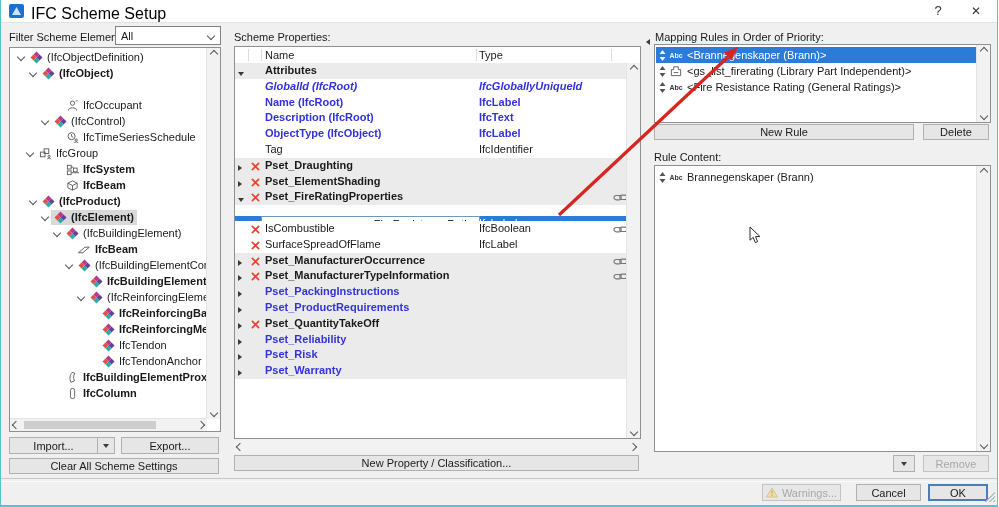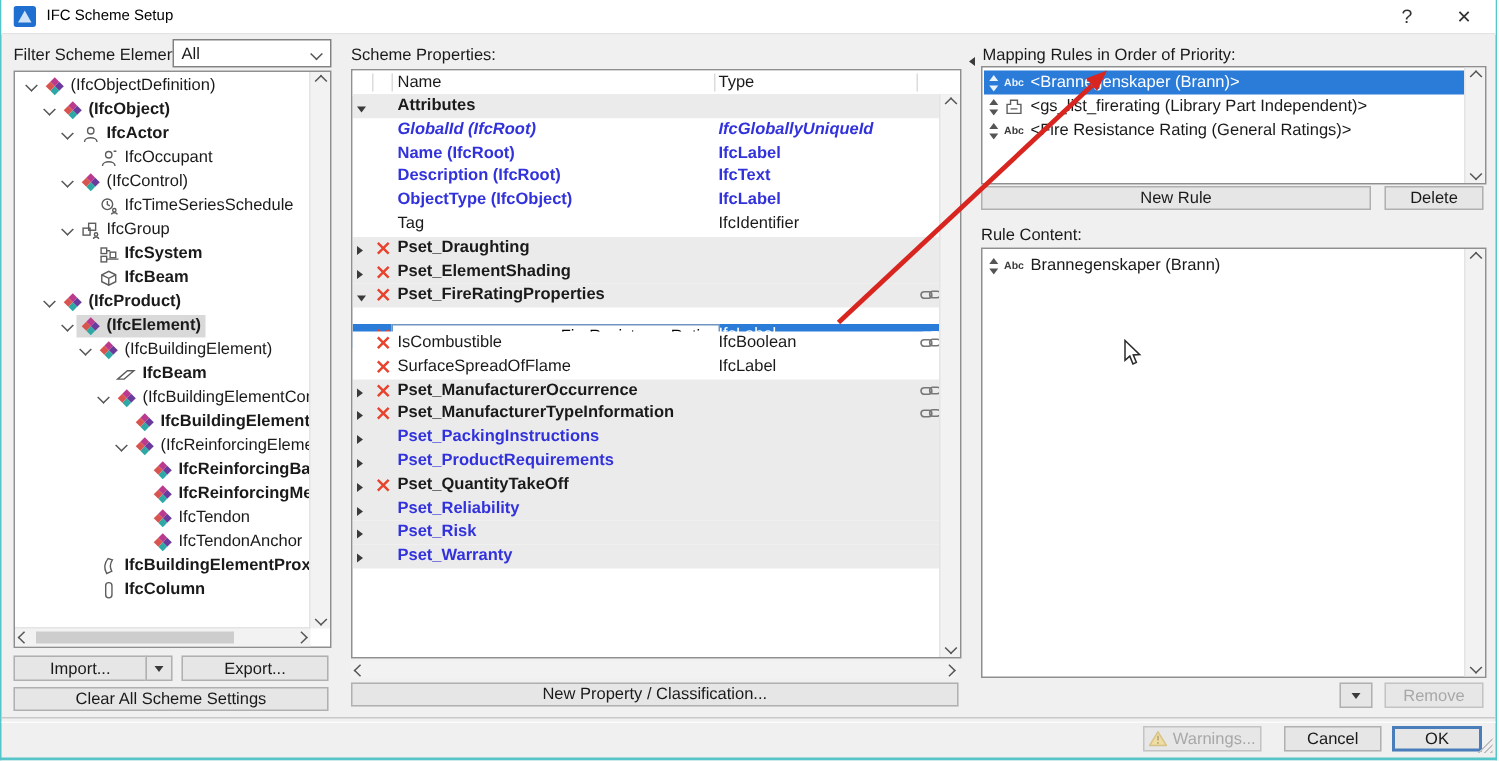--- a/index.html
+++ b/index.html
@@ -2,21 +2,21 @@
 <html><head>
 <meta charset="utf-8">
 <style>
   html,body{margin:0;padding:0;width:999px;height:507px;overflow:hidden;
     font-family:"Liberation Sans",sans-serif;font-size:11px;color:#1a1a1a;}
   .dialog{position:relative;width:996px;height:505px;background:#f0f0f0;
     border-left:1px solid #56c5ca;border-right:1px solid #56c5ca;border-bottom:2px solid #56c5ca;}
   
   .titlebar{position:absolute;left:0;top:0;right:0;height:22px;background:#fff;border-bottom:1px solid #e3e3e3;}
   .title-icon{position:absolute;left:8px;top:4px;width:15px;height:14px;}
-  .title-text{position:absolute;left:30px;top:5px;font-size:10px;color:#000;}
+  .title-text{position:absolute;left:30px;top:5px;font-size:16px;color:#000;}
   .tb-btn{position:absolute;top:0;width:30px;height:22px;text-align:center;line-height:22px;font-size:13px;color:#333;}
   .tb-help{right:44px;} .tb-close{right:6px;font-size:12px;}
   
   .box{position:absolute;background:#fff;border:1px solid #8f8f8f;overflow:hidden;}
   .btn{position:absolute;background:#e6e6e6;border:1px solid #b0b0b0;text-align:center;color:#1a1a1a;
     display:flex;align-items:center;justify-content:center;box-sizing:border-box;}
   .btn.disabled{color:#a8a8a8;background:#e7e7e7;border-color:#c3c3c3;}
   .btn.focused{border:2px solid #4a7ebb;}
   .lbl{position:absolute;color:#1a1a1a;}
   
@@ -124,34 +124,20 @@
               <svg width="13" height="13" viewBox="0 0 14 14">
                 <path d="M7 .5 L10.2 3.8 L7 7 L3.8 3.8 Z" fill="#bb3a8e"></path>
                 <path d="M13.5 7 L10.2 10.2 L7 7 L10.2 3.8 Z" fill="#6a3a9c"></path>
                 <path d="M7 13.5 L3.8 10.2 L7 7 L10.2 10.2 Z" fill="#2ea8a4"></path>
                 <path d="M.5 7 L3.8 3.8 L7 7 L3.8 10.2 Z" fill="#d9534f"></path>
               </svg>
             </span>
             <span class="ttext">(IfcObject)</span>
           </span>
         </div>
-        <div class="trow b" style="top: 32px; padding-left: 28px;">
-          <span class="texp">
-            <span class="ch down"></span>
-          </span>
-          <span class="tlab">
-            <span class="ticn">
-              <svg width="13" height="13" viewBox="0 0 14 14" fill="none" stroke="#5c5c5c">
-                <circle cx="7" cy="4.5" r="2.3"></circle>
-                <path d="M2.5 12.5 C2.5 8.5 11.5 8.5 11.5 12.5"></path>
-              </svg>
-            </span>
-            <span class="ttext">IfcActor</span>
-          </span>
-        </div>
         <div class="trow" style="top: 48px; padding-left: 40px;">
           <span class="texp"></span>
           <span class="tlab">
             <span class="ticn">
               <svg width="13" height="13" viewBox="0 0 14 14" fill="none" stroke="#5c5c5c">
                 <circle cx="7" cy="4.5" r="2.3"></circle>
                 <path d="M2.5 12.5 C2.5 8.5 11.5 8.5 11.5 12.5"></path>
                 <path d="M10.5 2 h2"></path>
               </svg>
             </span>
@@ -181,21 +167,21 @@
               <svg width="13" height="13" viewBox="0 0 14 14" fill="none" stroke="#5c5c5c">
                 <circle cx="6" cy="5.6" r="3.8"></circle>
                 <path d="M6 3.3 V5.8 L7.8 6.8"></path>
                 <circle cx="11" cy="9.8" r="1.2"></circle>
                 <path d="M9 13 c0-1.8 4-1.8 4 0"></path>
               </svg>
             </span>
             <span class="ttext">IfcTimeSeriesSchedule</span>
           </span>
         </div>
-        <div class="trow" style="top: 96px; padding-left: 28px;">
+        <div class="trow" style="top: 96px; padding-left: 13px;">
           <span class="texp">
             <span class="ch down"></span>
           </span>
           <span class="tlab">
             <span class="ticn">
               <svg width="13" height="13" viewBox="0 0 14 14" fill="none" stroke="#5c5c5c">
                 <rect x="1.5" y="5.5" width="5" height="5"></rect>
                 <rect x="5.5" y="2" width="5" height="5"></rect>
                 <circle cx="10.8" cy="10" r="1.2"></circle>
                 <path d="M9 13.2 c0-1.8 3.6-1.8 3.6 0"></path>

